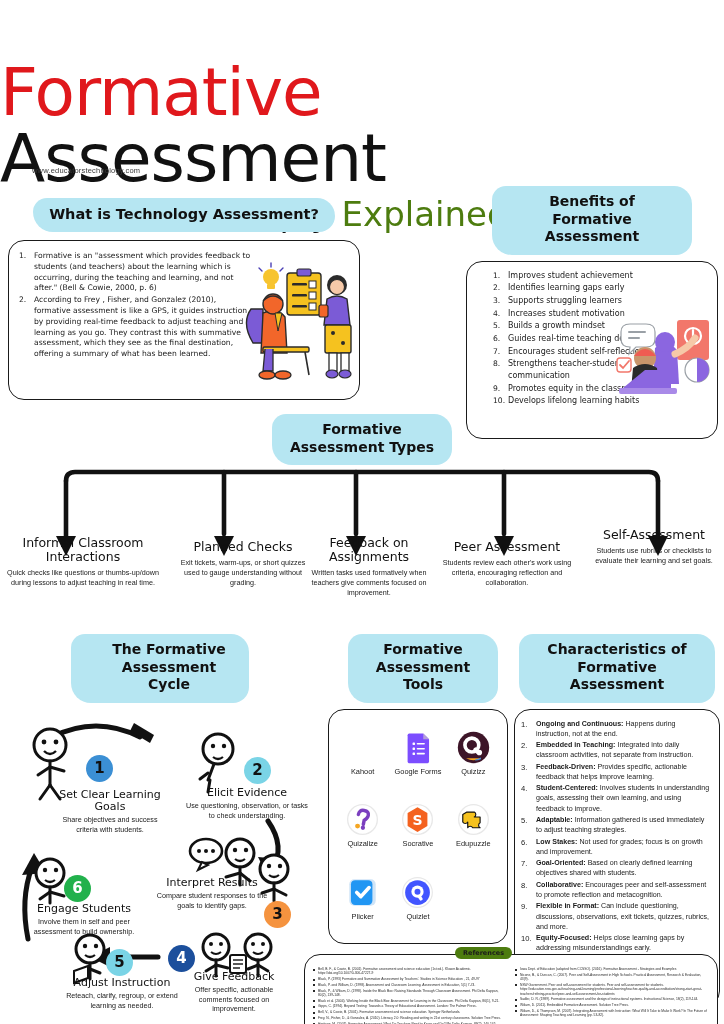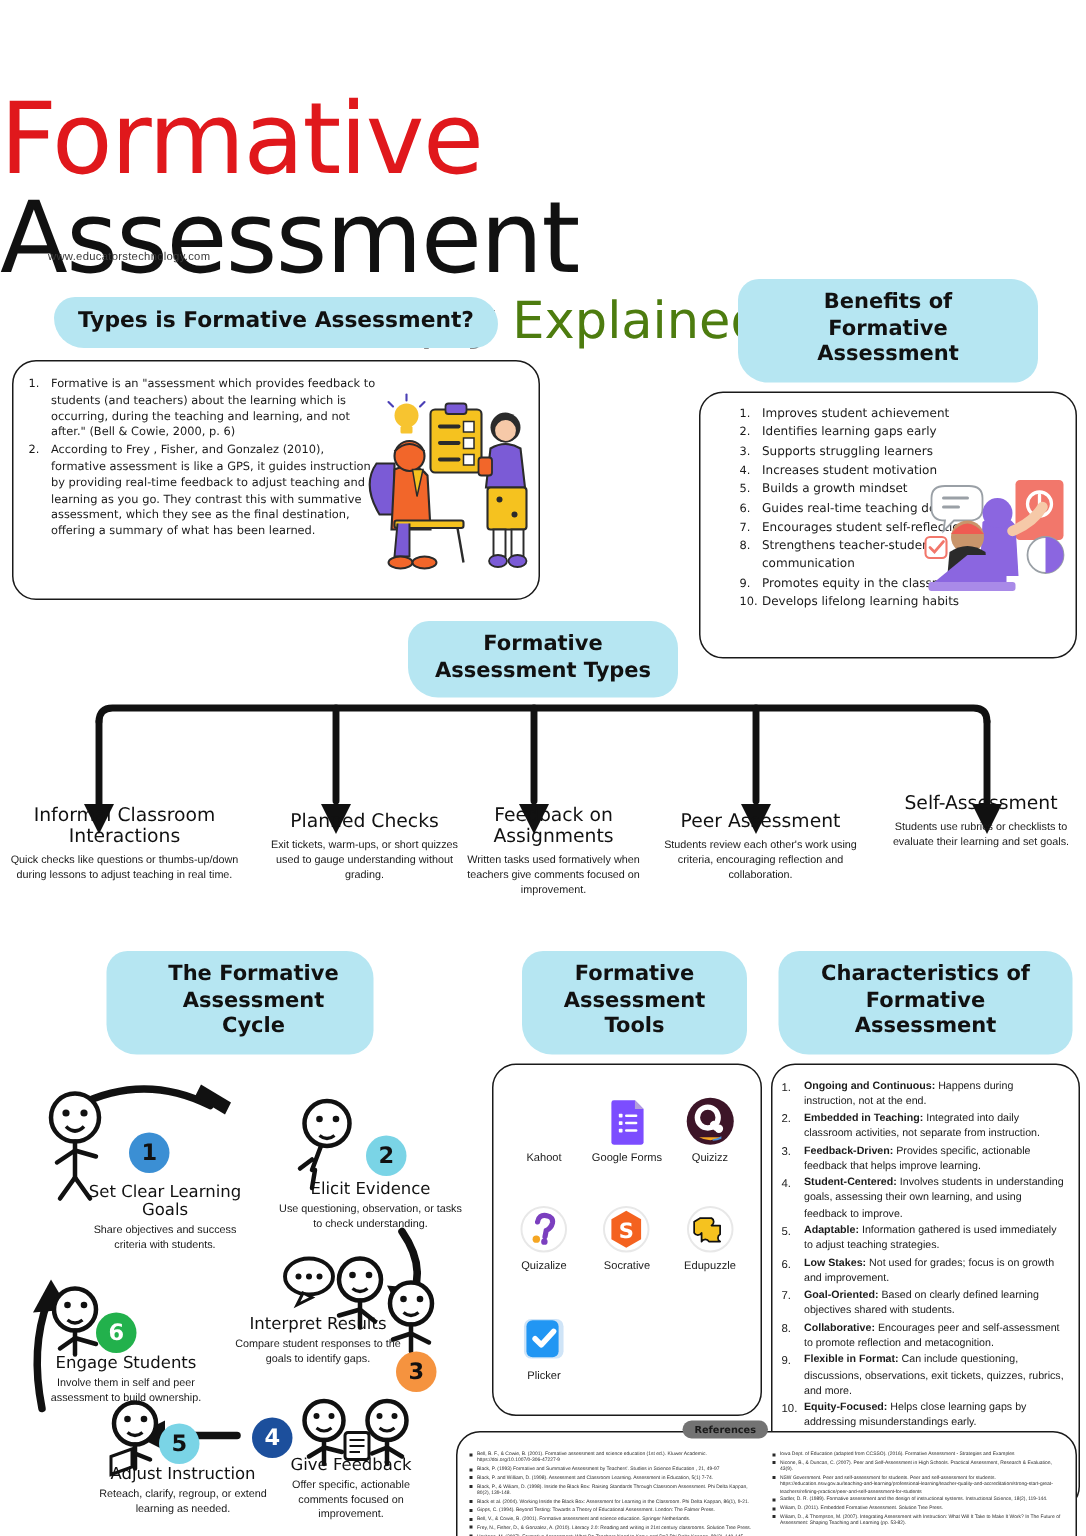--- a/index.html
+++ b/index.html
@@ -148,21 +148,21 @@
   .char-list { font-size: 7.1px; line-height: 1.45; color: #1a1a1a; }
   .char-list > li { padding-left: 12px; margin-bottom: 1.5px; }
   .char-list > li::before { font-size: 7.1px; }
   .char-list b { font-weight: bold; }
 
   
   #sec-refs { left: 304px; top: 908px; width: 414px; }
   #refs-card { height: 96px; padding: 12px 8px 6px 8px; position: relative; }
   #refs-badge {
     position: absolute; left: 150px; top: -8px;
-    background: #737373; border-radius: 6px;
+    background: #4d7c0f; border-radius: 6px;
     padding: 2px 8px; font-size: 6.5px; font-weight: bold;
     color: #1a1a1a;
     font-family: "DejaVu Sans", sans-serif;
   }
   .refs-cols { display: flex; gap: 8px; }
   .refs-col { width: 50%; }
   .refs-col ul { list-style: none; }
   .refs-col li {
     font-size: 3.3px; line-height: 1.32; color: #2a2a2a;
     position: relative; padding-left: 5px; margin-bottom: 1.4px;
@@ -217,21 +217,21 @@
     </div>
     <div class="title-sub">
       <span class="blk">Simply</span>
       <span class="red">Explained</span>
     </div>
   </div>
   <div class="site-url">www.educatorstechnology.com</div>
 
   <div class="sec" id="sec-what">
     <div class="banner-wrap">
-      <div class="banner">Types is Formative Assessment?</div>
+      <div class="banner">What is Technology Assessment?</div>
     </div>
     <div class="card" id="what-card">
       <ol class="numlist what-text hand">
         <li>Formative is an "assessment which provides feedback to students (and teachers) about the learning which is occurring, during the teaching and learning, and not after." (Bell &amp; Cowie, 2000, p. 6)</li>
         <li>According to Frey , Fisher, and Gonzalez (2010), formative assessment is like a GPS, it guides instruction by providing real-time feedback to adjust teaching and learning as you go. They contrast this with summative assessment, which they see as the final destination, offering a summary of what has been learned.</li>
       </ol>
 
       <svg class="illus" style="right:4px; top:16px;" width="118" height="128" viewBox="0 0 118 128">
 
         <circle cx="34" cy="20" r="8" fill="#f7c430"></circle>
@@ -626,20 +626,30 @@
 
         <div class="tool">
           <svg class="tool-ico" viewBox="0 0 40 40">
             <rect x="4" y="4" width="32" height="32" rx="6" fill="#cfe4f7"></rect>
             <rect x="6" y="5" width="26" height="30" rx="5" fill="#2196f3"></rect>
             <path d="M13 20 l5 5 10-11" stroke="#fff" stroke-width="4.4" fill="none" stroke-linecap="round" stroke-linejoin="round"></path>
           </svg>
           <span class="tool-name">Plicker</span>
         </div>
 
+        <div class="tool">
+          <svg class="tool-ico" viewBox="0 0 40 40">
+            <circle cx="20" cy="20" r="18" fill="#fff" stroke="#e8e8e8" stroke-width="1.4"></circle>
+            <circle cx="20" cy="20" r="15" fill="#4255ff"></circle>
+            <circle cx="20" cy="19" r="7.4" fill="#fff"></circle>
+            <circle cx="20" cy="19" r="3.6" fill="#4255ff"></circle>
+            <rect x="21" y="23" width="4" height="7" rx="1.6" fill="#fff" transform="rotate(-35 23 26)"></rect>
+          </svg>
+          <span class="tool-name">Quizlet</span>
+        </div>
 
 
       </div>
     </div>
   </div>
 
   <div class="sec" id="sec-char">
     <div id="char-banner-wrap">
       <div class="banner" style="width:196px;">Characteristics of Formative Assessment</div>
     </div>

